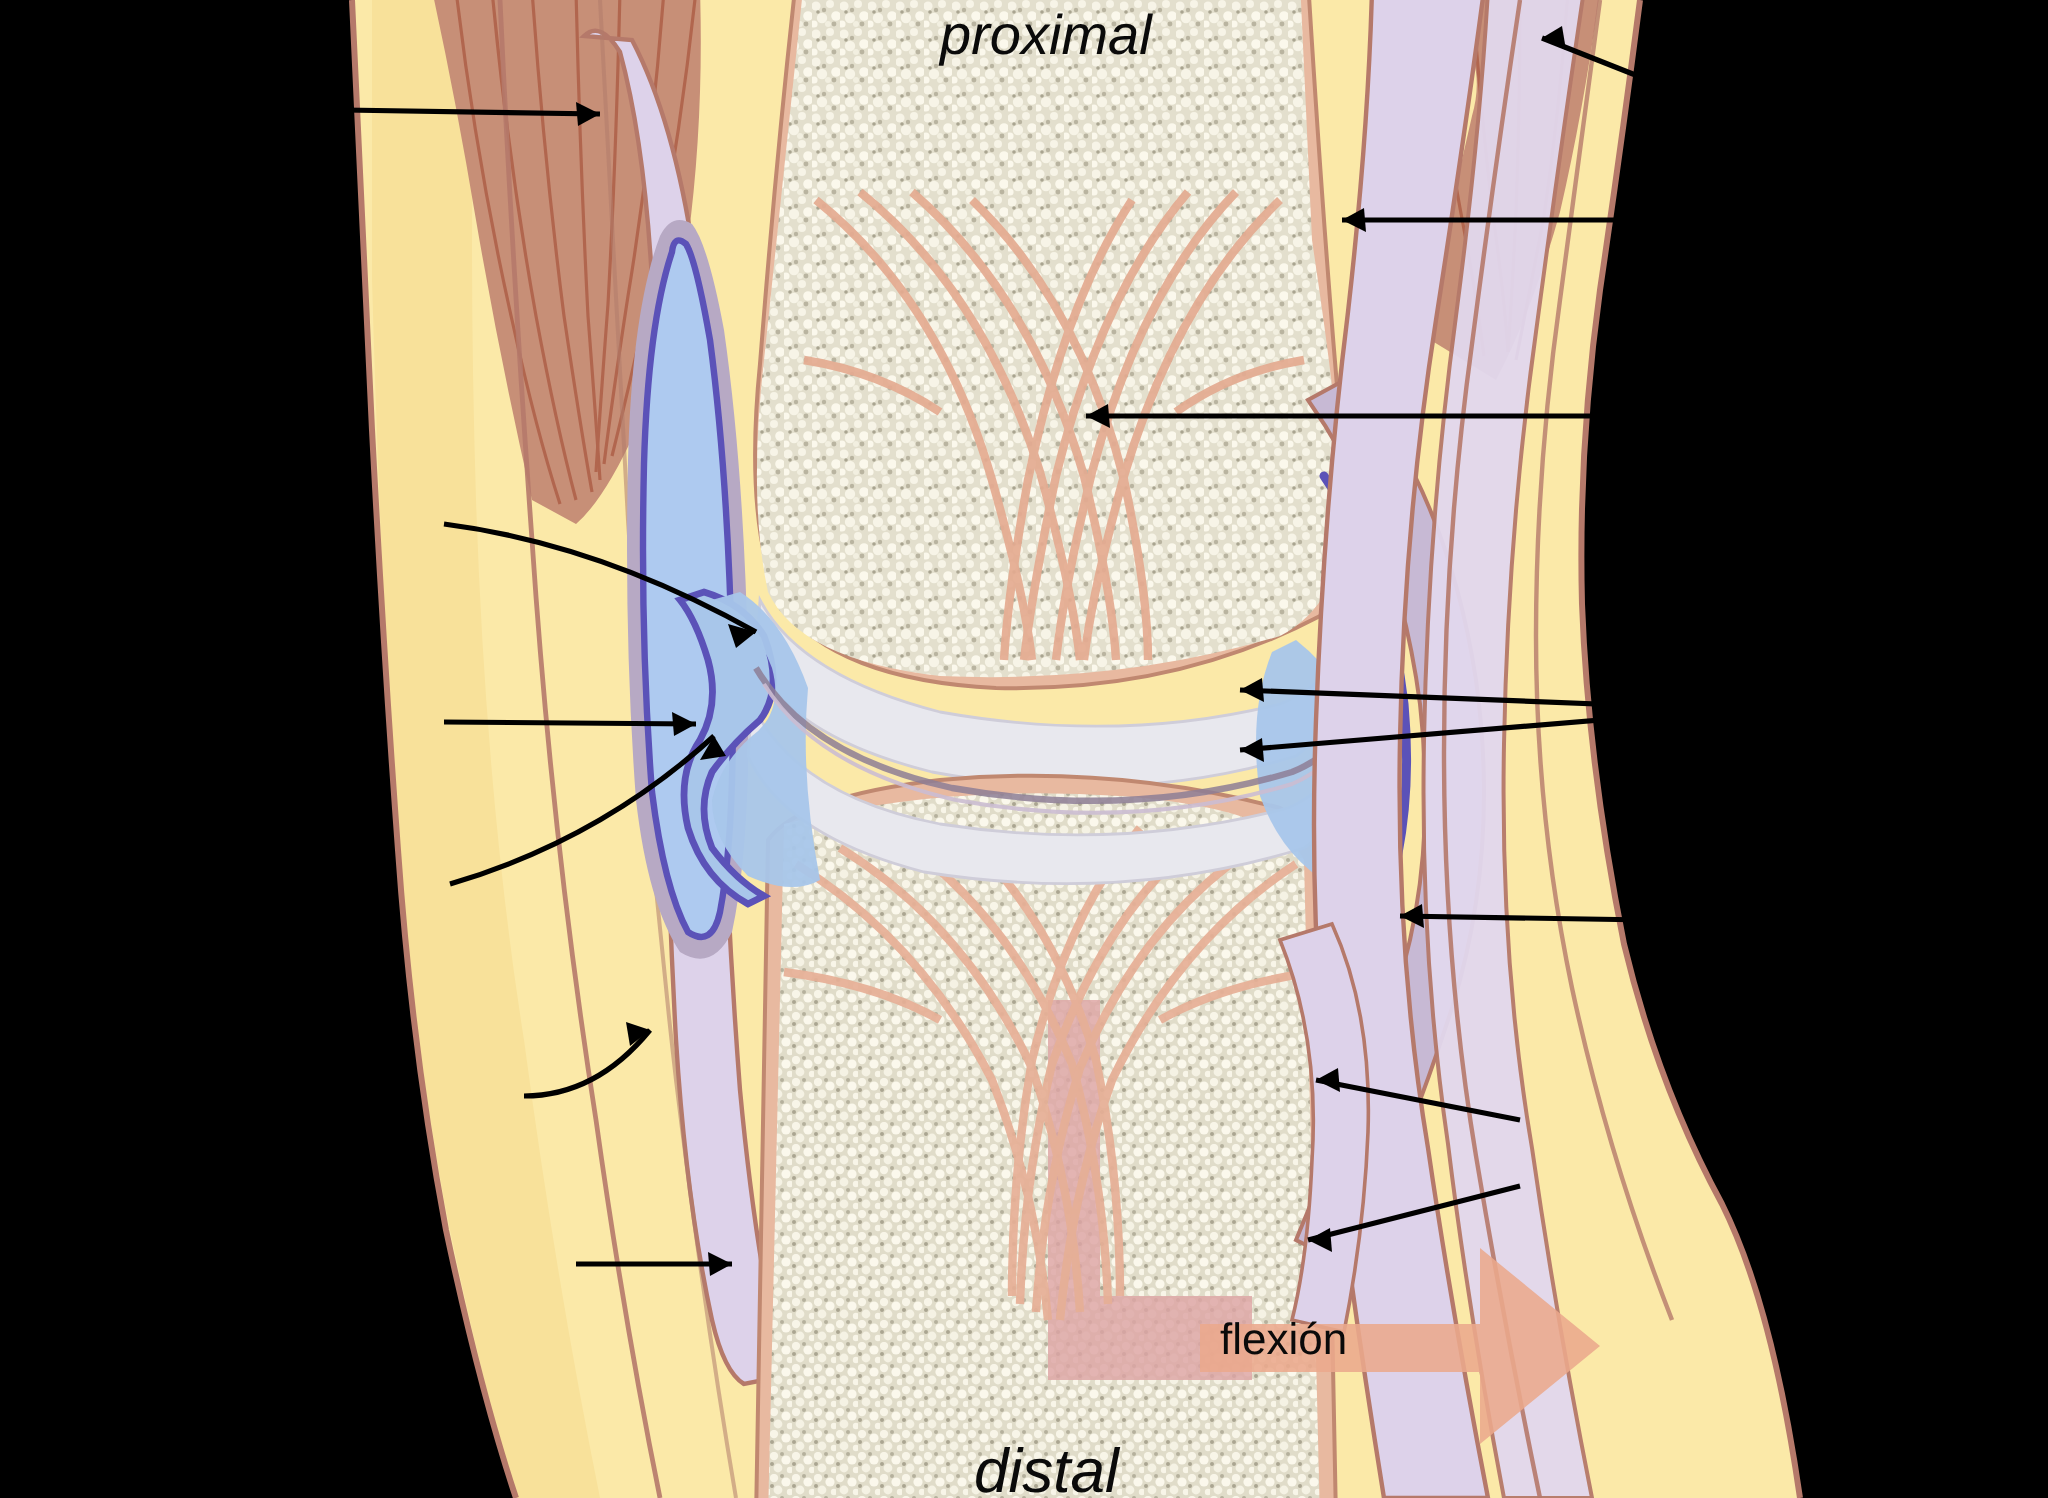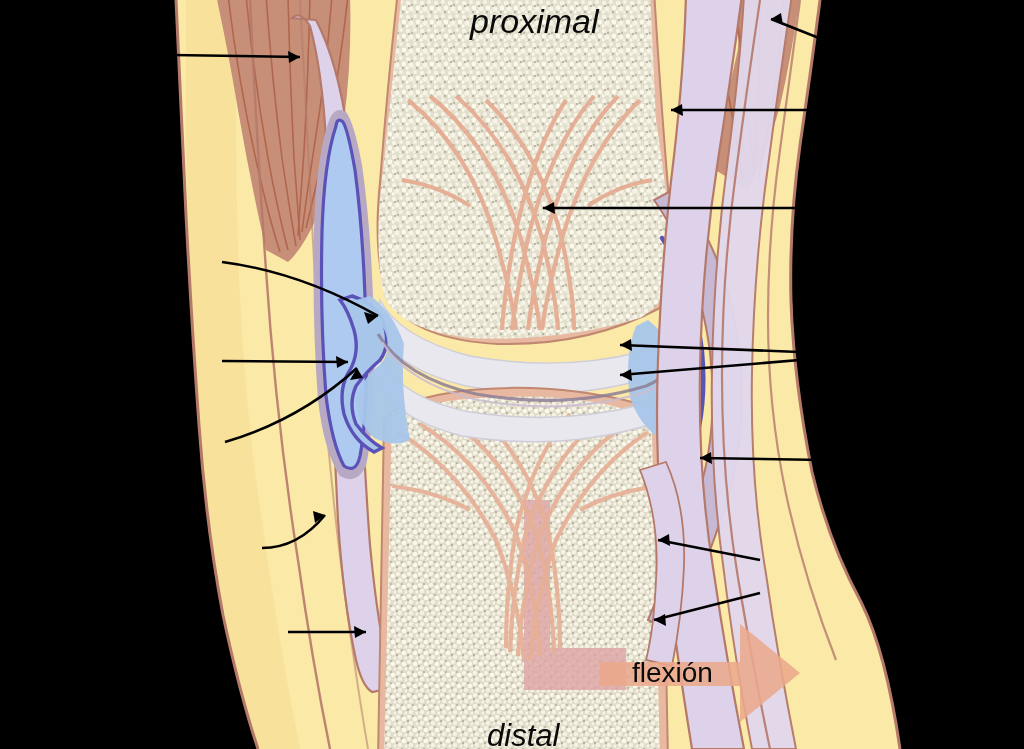--- a/index.html
+++ b/index.html
@@ -1,23 +1,23 @@
 <!DOCTYPE html>
 <html><head>
 <meta charset="utf-8">
 <style>
   html,body{margin:0;padding:0;background:#000;}
   body{width:1024px;height:749px;overflow:hidden;font-family:"Liberation Sans",sans-serif;}
   #stage{position:relative;width:1024px;height:749px;background:#000000;}
   #stage svg{display:block;position:absolute;top:0;left:0;}
   .lbl{position:absolute;font-style:italic;font-family:"Liberation Sans",sans-serif;
        color:#0a0a0a;white-space:nowrap;pointer-events:none;}
-  #lbl-proximal{left:470px;top:2px;font-size:34px;}
+  #lbl-proximal{left:470px;top:2px;font-size:28px;}
   #lbl-distal{left:487px;top:718px;font-size:31px;}
-  #lbl-flexion{left:632px;top:657px;font-size:28px;font-style:normal;}
+  #lbl-flexion{left:610px;top:657px;font-size:22px;font-style:normal;}
 </style>
 </head>
 <body>
 
 <div id="stage">
 
 <svg width="1024" height="749" viewBox="0 0 1024 749">
   <defs>
 
     <pattern id="spongy" width="14" height="14" patternUnits="userSpaceOnUse">

